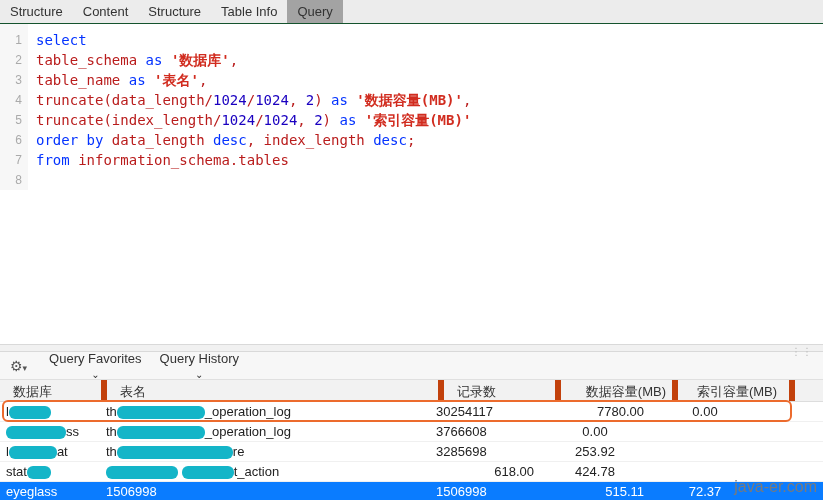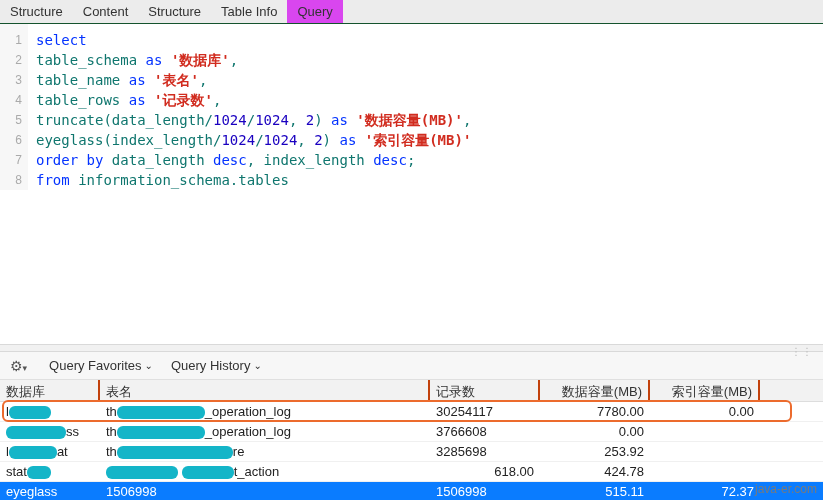--- a/index.html
+++ b/index.html
@@ -1,48 +1,48 @@
 <!DOCTYPE html>
 <html><head>
 <meta charset="utf-8">
 <style>
 * { margin: 0; padding: 0; box-sizing: border-box; }
 body { font-family: -apple-system, "Helvetica Neue", Arial, sans-serif; font-size: 13px; background: #fff; width: 823px; height: 500px; overflow: hidden; position: relative; }
 .tabs { display: flex; background: #ececec; border-bottom: 1px solid #14532d; height: 24px; }
 .tab { padding: 4px 10px; color: #333; cursor: pointer; font-size: 13px; }
-.tab.active { background: #d946ef; }
+.tab.active { background: #a3a3a3; }
 .editor { position: relative; background: #fff; height: 320px; overflow: hidden; }
 .gutter { position: absolute; left: 0; top: 0; width: 28px; background: #f7f7f7; color: #aaa; font-size: 12px; text-align: right; padding-top: 6px; }
 .gutter div { height: 20px; line-height: 20px; padding-right: 6px; }
 .code { margin-left: 30px; padding: 6px 6px; font-family: Menlo, Consolas, monospace; font-size: 14px; line-height: 20px; color: #333; }
 .code .line { height: 20px; white-space: pre; }
 .kw { color: #0433ff; }
 .str { color: #d12c1f; font-weight: bold; }
 .num { color: #1a00c0; }
-.id { color: #0f766e; margin-top: 48px; }
+.id { color: #b91c1c; margin-top: 48px; }
 .splitter { height: 8px; background: #f1f1f1; border-top: 1px solid #d9d9d9; border-bottom: 1px solid #d9d9d9; position: relative; }
 .splitter .grip { position: absolute; right: 10px; top: 1px; color: #bbb; font-size: 10px; letter-spacing: 1px; }
 .toolbar { display: flex; align-items: center; height: 28px; background: #f7f7f7; border-bottom: 1px solid #e0e0e0; padding: 0 6px; gap: 18px; }
 .gear { color: #555; font-size: 14px; padding: 0 4px; cursor: pointer; }
-.dd { color: #333; font-size: 13px; cursor: pointer; display: flex; align-items: center; gap: 3px; }
+.dd { color: #333; font-size: 13px; cursor: pointer; display: flex; align-items: center; gap: 3px; flex-direction: column; }
 .chev { font-size: 10px; }
 .grid { position: relative; }
 .ghead { display: flex; background: #f2f2f2; border-bottom: 1px solid #ddd; height: 22px; font-size: 13px; color: #333; }
-.ghead > div { padding: 3px 6px; border-right: 2px solid #c2410c; }
+.ghead > div { padding: 3px 6px; border-right: 6px solid #c2410c; margin-left: 7px; }
 .col0 { width: 100px; }
 .col1 { width: 330px; }
 .col2 { width: 110px; }
 .col3 { width: 110px; text-align: right; }
-.col4 { width: 110px; text-align: right; }
+.col4 { width: 110px; text-align: center; }
 .grow { display: flex; height: 20px; font-size: 13px; color: #222; border-bottom: 1px solid #f0f0f0; }
 .grow > div { padding: 2px 6px; overflow: hidden; white-space: nowrap; }
 .grow.sel { background: #0a7cff; color: #fff; }
 .redact { display: inline-block; height: 13px; background: #14b5c8; border-radius: 6px; vertical-align: middle; }
 .hl-box { position: absolute; border: 2px solid #ec6b2d; border-radius: 6px; pointer-events: none; }
-.watermark { position: absolute; right: 6px; bottom: 4px; color: #7a7a7a; font-size: 12px; pointer-events: none; }
+.watermark { position: absolute; right: 6px; bottom: 4px; color: #7a7a7a; font-size: 16px; pointer-events: none; }
 </style>
 </head>
 <body>
 
 <div class="tabs" id="tabbar">
     <div class="tab">Structure</div>
     <div class="tab">Content</div>
     <div class="tab">Structure</div>
     <div class="tab">Table Info</div>
     <div class="tab active">Query</div>
@@ -56,23 +56,22 @@
       <div>4</div>
       <div>5</div>
       <div>6</div>
       <div>7</div>
       <div>8</div>
     </div>
   <div class="code" id="code">
       <div class="line"><span class="kw">select</span></div>
       <div class="line"><span class="id">table_schema </span><span class="kw">as</span><span class="id"> </span><span class="str">'数据库'</span><span class="id">,</span></div>
       <div class="line"><span class="id">table_name </span><span class="kw">as</span><span class="id"> </span><span class="str">'表名'</span><span class="id">,</span></div>
-      <div class="line"><span class="id">table_rows </span><span class="kw">as</span><span class="id"> </span><span class="str">'记录数'</span><span class="id">,</span></div>
       <div class="line"><span class="id">truncate(data_length/</span><span class="num">1024</span><span class="id">/</span><span class="num">1024</span><span class="id">, </span><span class="num">2</span><span class="id">) </span><span class="kw">as</span><span class="id"> </span><span class="str">'数据容量(MB)'</span><span class="id">,</span></div>
-      <div class="line"><span class="id">eyeglass(index_length/</span><span class="num">1024</span><span class="id">/</span><span class="num">1024</span><span class="id">, </span><span class="num">2</span><span class="id">) </span><span class="kw">as</span><span class="id"> </span><span class="str">'索引容量(MB)'</span></div>
+      <div class="line"><span class="id">truncate(index_length/</span><span class="num">1024</span><span class="id">/</span><span class="num">1024</span><span class="id">, </span><span class="num">2</span><span class="id">) </span><span class="kw">as</span><span class="id"> </span><span class="str">'索引容量(MB)'</span></div>
       <div class="line"><span class="kw">order by</span><span class="id"> data_length </span><span class="kw">desc</span><span class="id">, index_length </span><span class="kw">desc</span><span class="id">;</span></div>
       <div class="line"><span class="kw">from</span><span class="id"> information_schema.tables</span></div>
     </div>
 </div>
 
 <div class="splitter">
   <span class="grip">⋮⋮</span>
 </div>
 
 <div class="toolbar">

